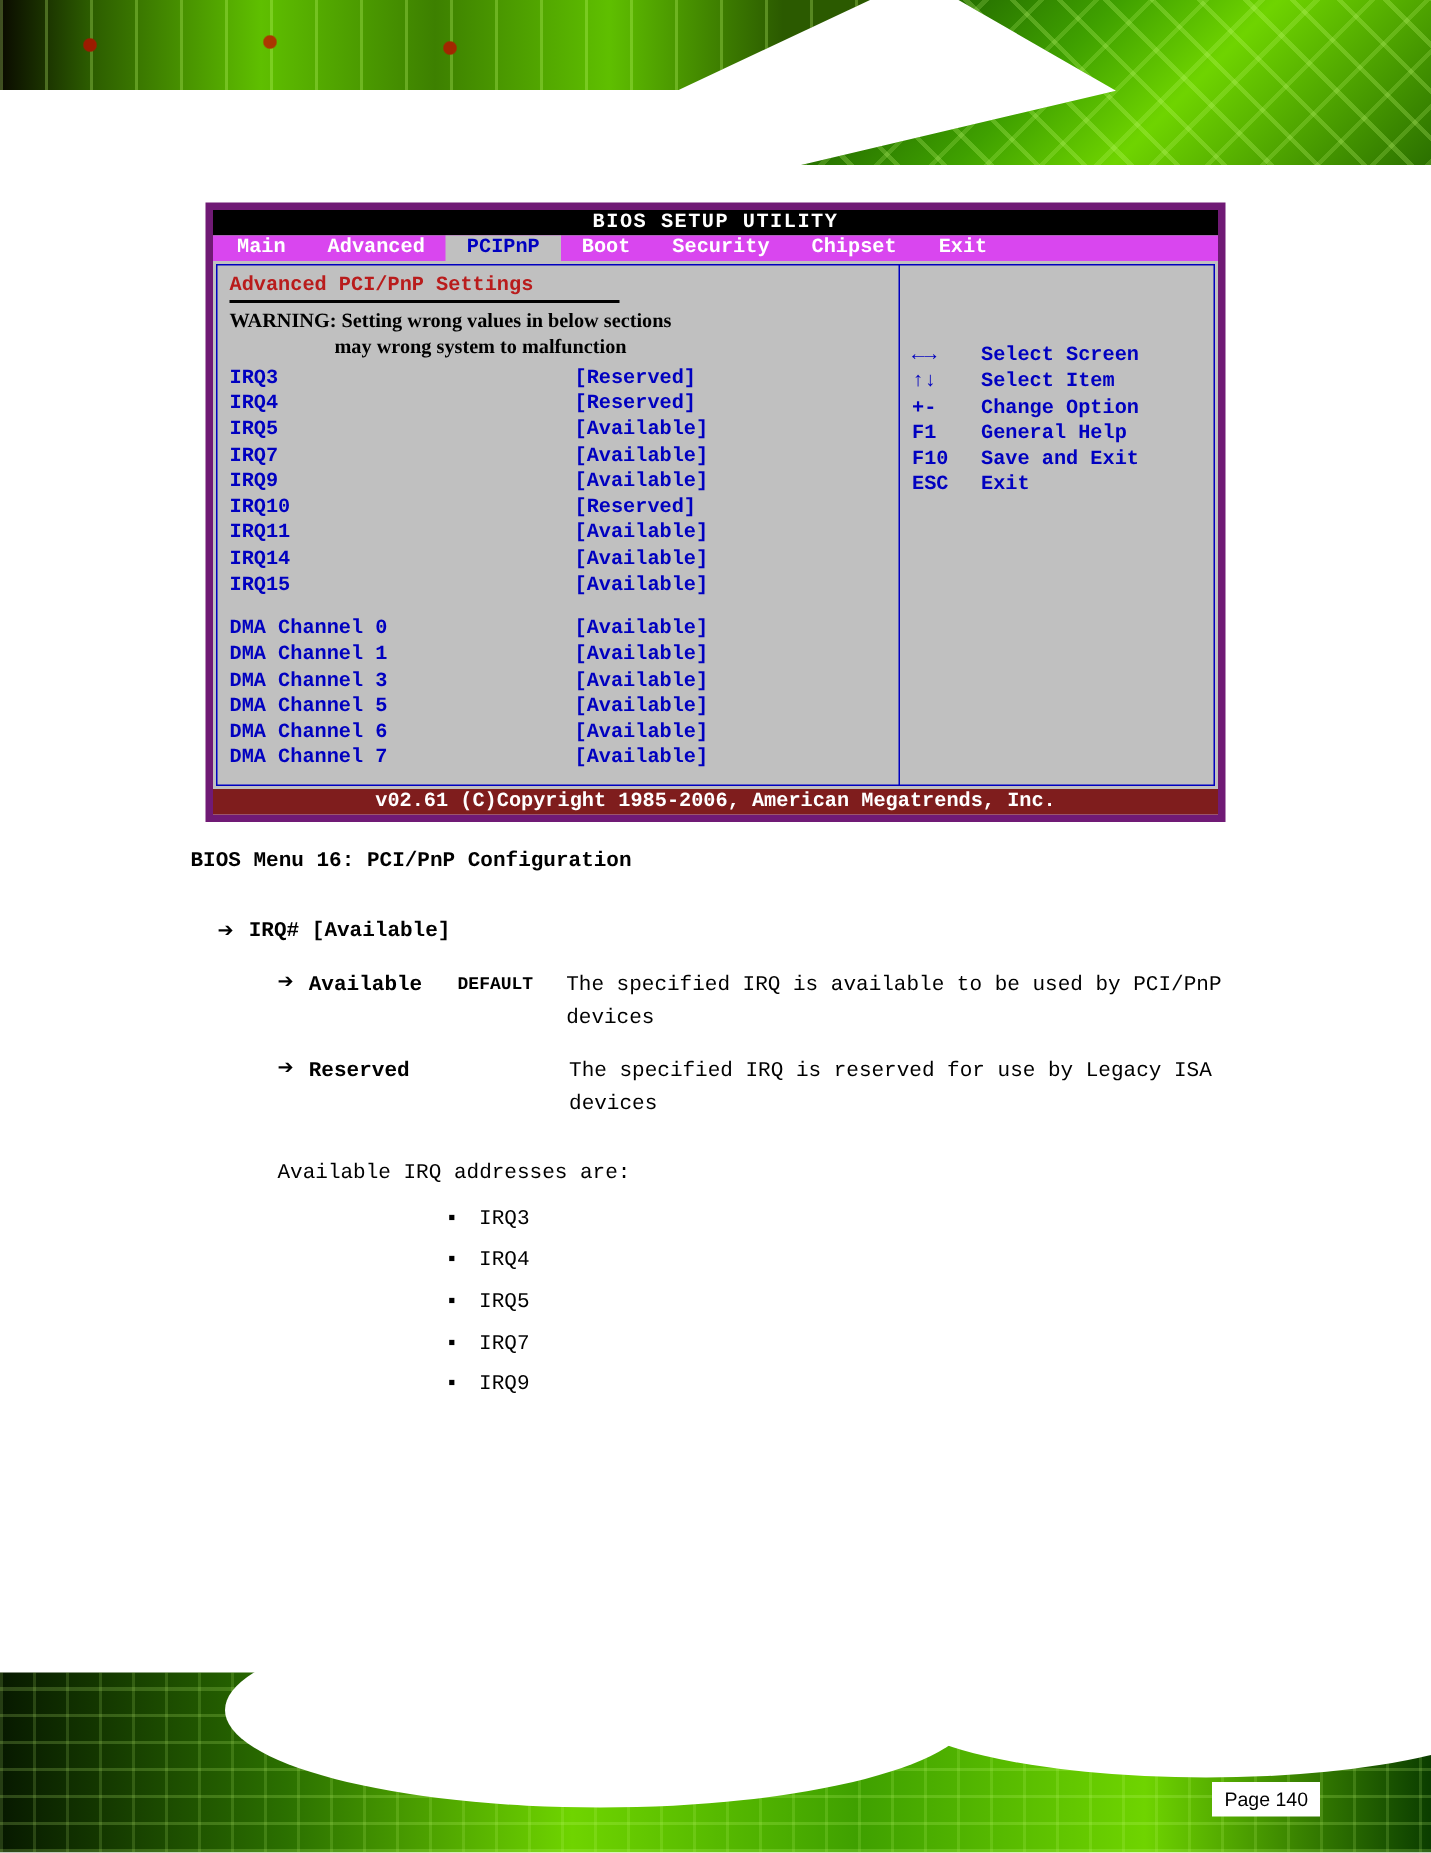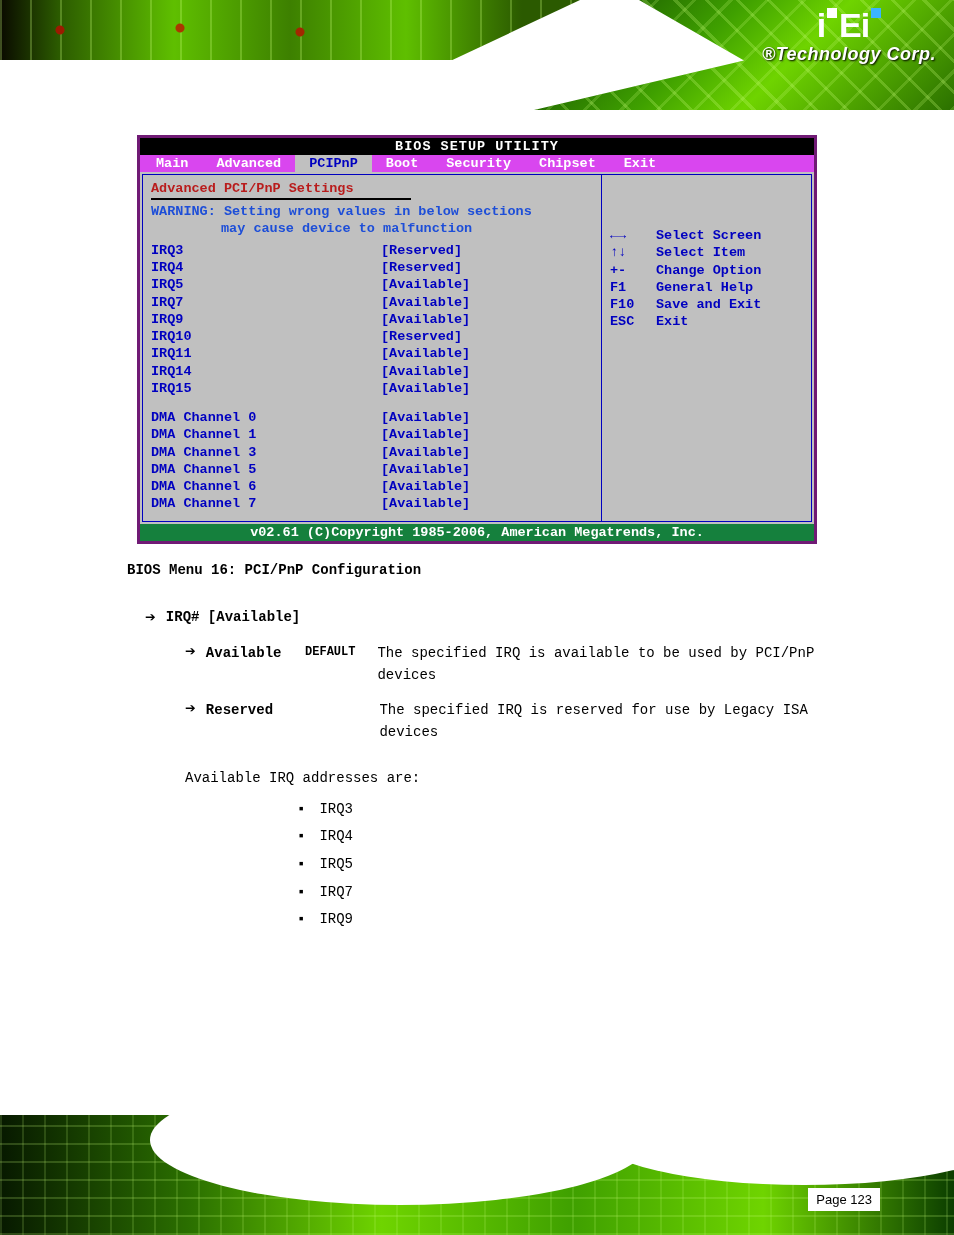--- a/index.html
+++ b/index.html
@@ -83,21 +83,21 @@
     transform:rotate(-8deg);
   }
 
   
   .bios {
     width: 680px;
     margin: 15px auto 0 auto;
     font-family: "Courier New", monospace;
     font-size: 13.5px;
     font-weight: bold;
-    border: 3px solid #701a75;
+    border: 5px solid #701a75;
   }
   .bios .title {
     background: #000;
     color: #fff;
     text-align: center;
     padding: 1px 0;
     letter-spacing: 1px;
   }
   .bios .tabs {
     background: #d946ef;
@@ -126,39 +126,40 @@
   .bios .left .hdr {
     color: #b91c1c;
     margin-bottom: 2px;
   }
   .bios .left .hdr-underline{
     border-bottom:2px solid #000;
     width:260px;
     margin-bottom:4px;
   }
   .bios .left .warn {
-    color: #1d4ed8;
+    color: #000000;
     margin-bottom: 4px;
     line-height:1.25;
+    font-family:Liberation Serif, serif;
   }
   .bios .row { display:flex; line-height:1.28;}
   .bios .row .lbl{ width:230px; }
   .bios .right {
     width: 210px;
     border: 1px solid #0000c0;
     border-left: none;
     color: #0000c0;
     padding: 6px 8px;
     line-height:1.28;
   }
   .bios .help-sep{ height:46px; }
   .bios .help-row{ display:flex; }
   .bios .help-row .k{ width:46px;}
   .bios .footer {
-    background: #15803d;
+    background: #7f1d1d;
     color: #fff;
     text-align: center;
     padding: 1px 12px;
   }
 
   
   .doc {
     width: 700px;
     margin: 14px auto 0 auto;
     font-family: Liberation Mono, monospace;
@@ -243,46 +244,40 @@
     font-family:Arial,sans-serif;
   }
 </style>
 </head>
 <body>
 
 <div class="top-banner">
   <div class="pcb-left"></div>
   <div class="white-swoosh"></div>
   <div class="pcb-right"></div>
-  <div class="brand">
-    <div class="logo">
-      <span class="i1">i</span><span class="dot"></span><span class="i1">E</span><span class="i1">i</span><span class="dotb"></span>
-    </div>
-    <div class="tag">®Technology Corp.</div>
-  </div>
 </div>
 
 <div class="bios">
   <div class="title">BIOS SETUP UTILITY</div>
   <div class="tabs" id="bios-tabs">
       <div class="tab">Main</div>
       <div class="tab">Advanced</div>
       <div class="tab sel">PCIPnP</div>
       <div class="tab">Boot</div>
       <div class="tab">Security</div>
       <div class="tab">Chipset</div>
       <div class="tab">Exit</div>
     </div>
   <div class="body">
     <div class="left">
       <div class="hdr">Advanced PCI/PnP Settings</div>
       <div class="hdr-underline"></div>
       <div class="warn">
         <span>WARNING: Setting wrong values in below sections</span><br>
-        <span style="margin-left:70px;">may cause device to malfunction</span>
+        <span style="margin-left:70px;">may wrong system to malfunction</span>
       </div>
       <div id="bios-rows">
           <div class="row">
             <span class="lbl">IRQ3</span>
             <span>[Reserved]</span>
           </div>
           <div class="row">
             <span class="lbl">IRQ4</span>
             <span>[Reserved]</span>
           </div>
@@ -405,14 +400,14 @@
       <li>IRQ5</li>
       <li>IRQ7</li>
       <li>IRQ9</li>
     </ul>
 </div>
 
 <div class="bottom-banner">
   <div class="pcb"></div>
   <div class="white-wave"></div>
   <div class="white-wave2"></div>
-  <div class="pagebox">Page 123</div>
+  <div class="pagebox">Page 140</div>
 </div>
 
 </body></html>

